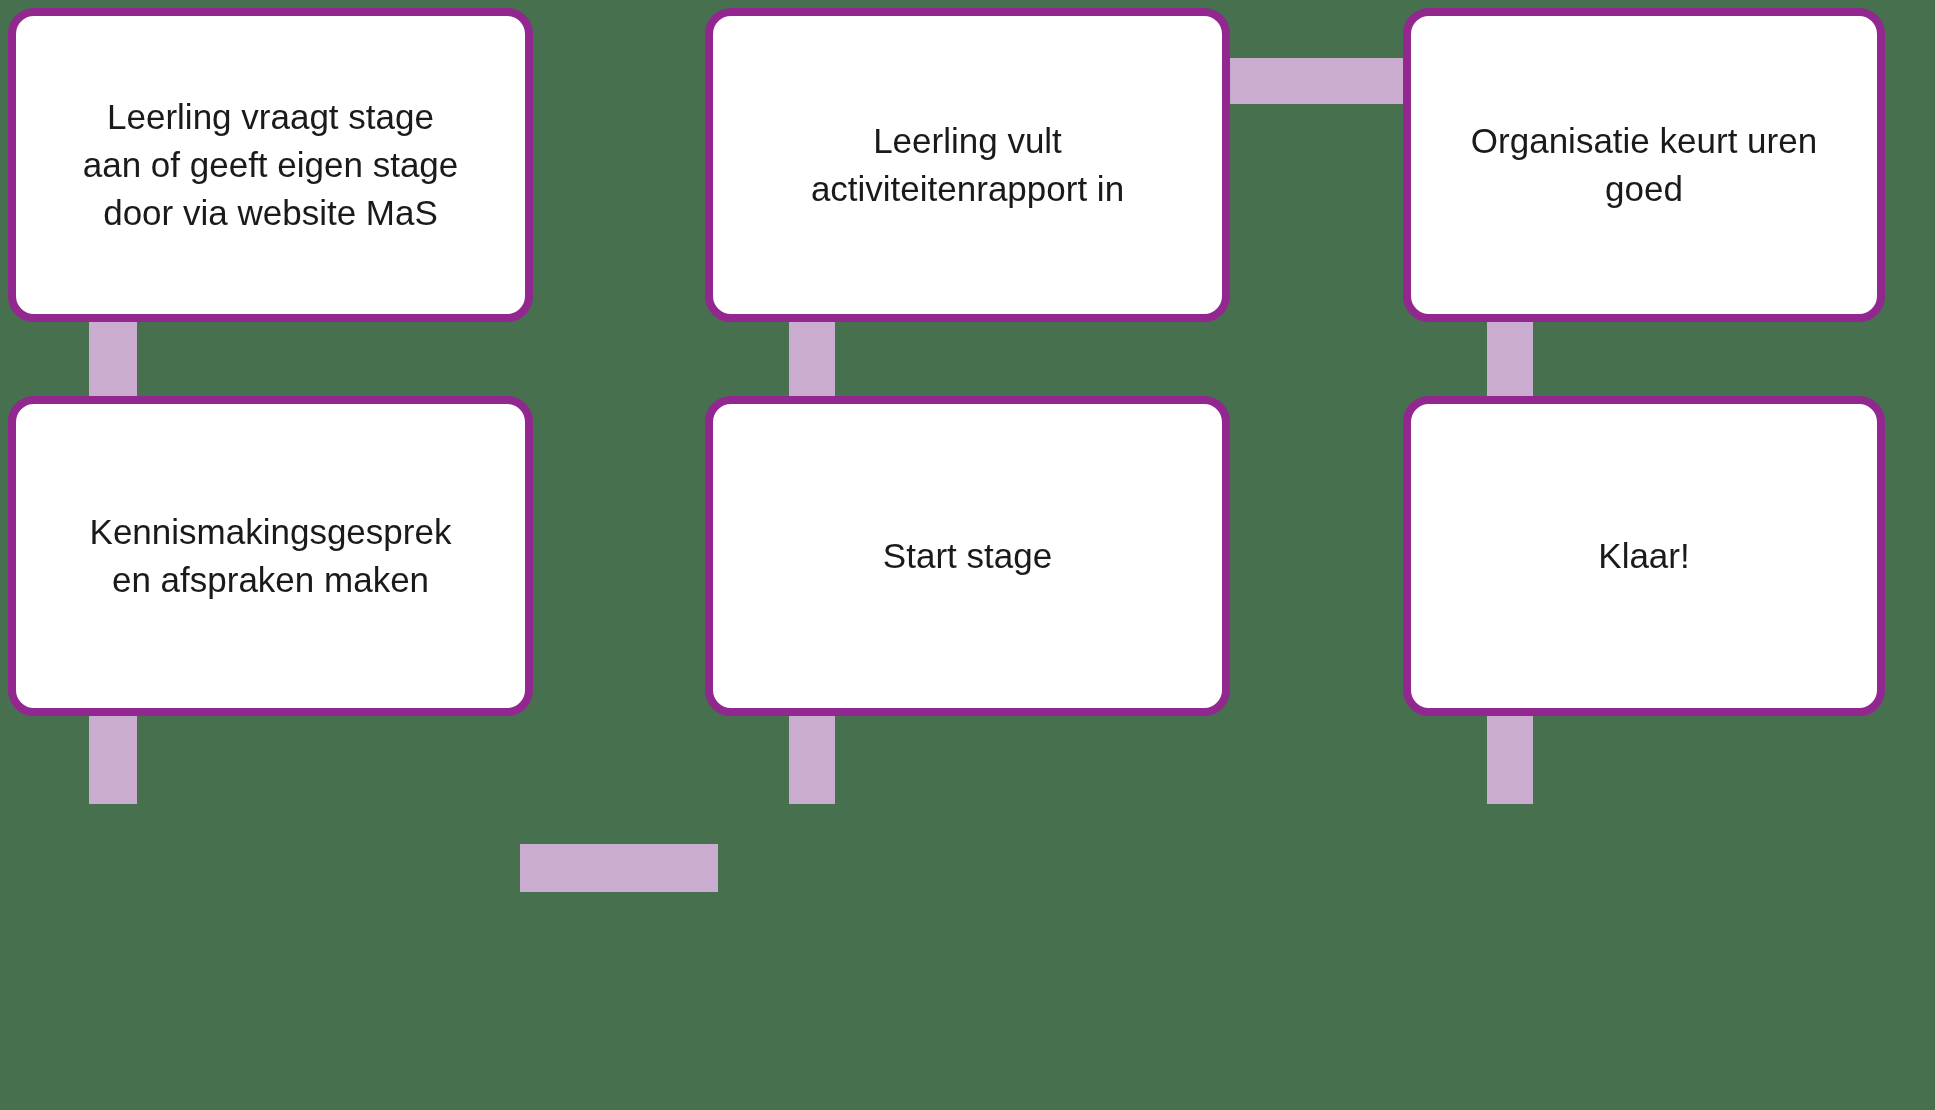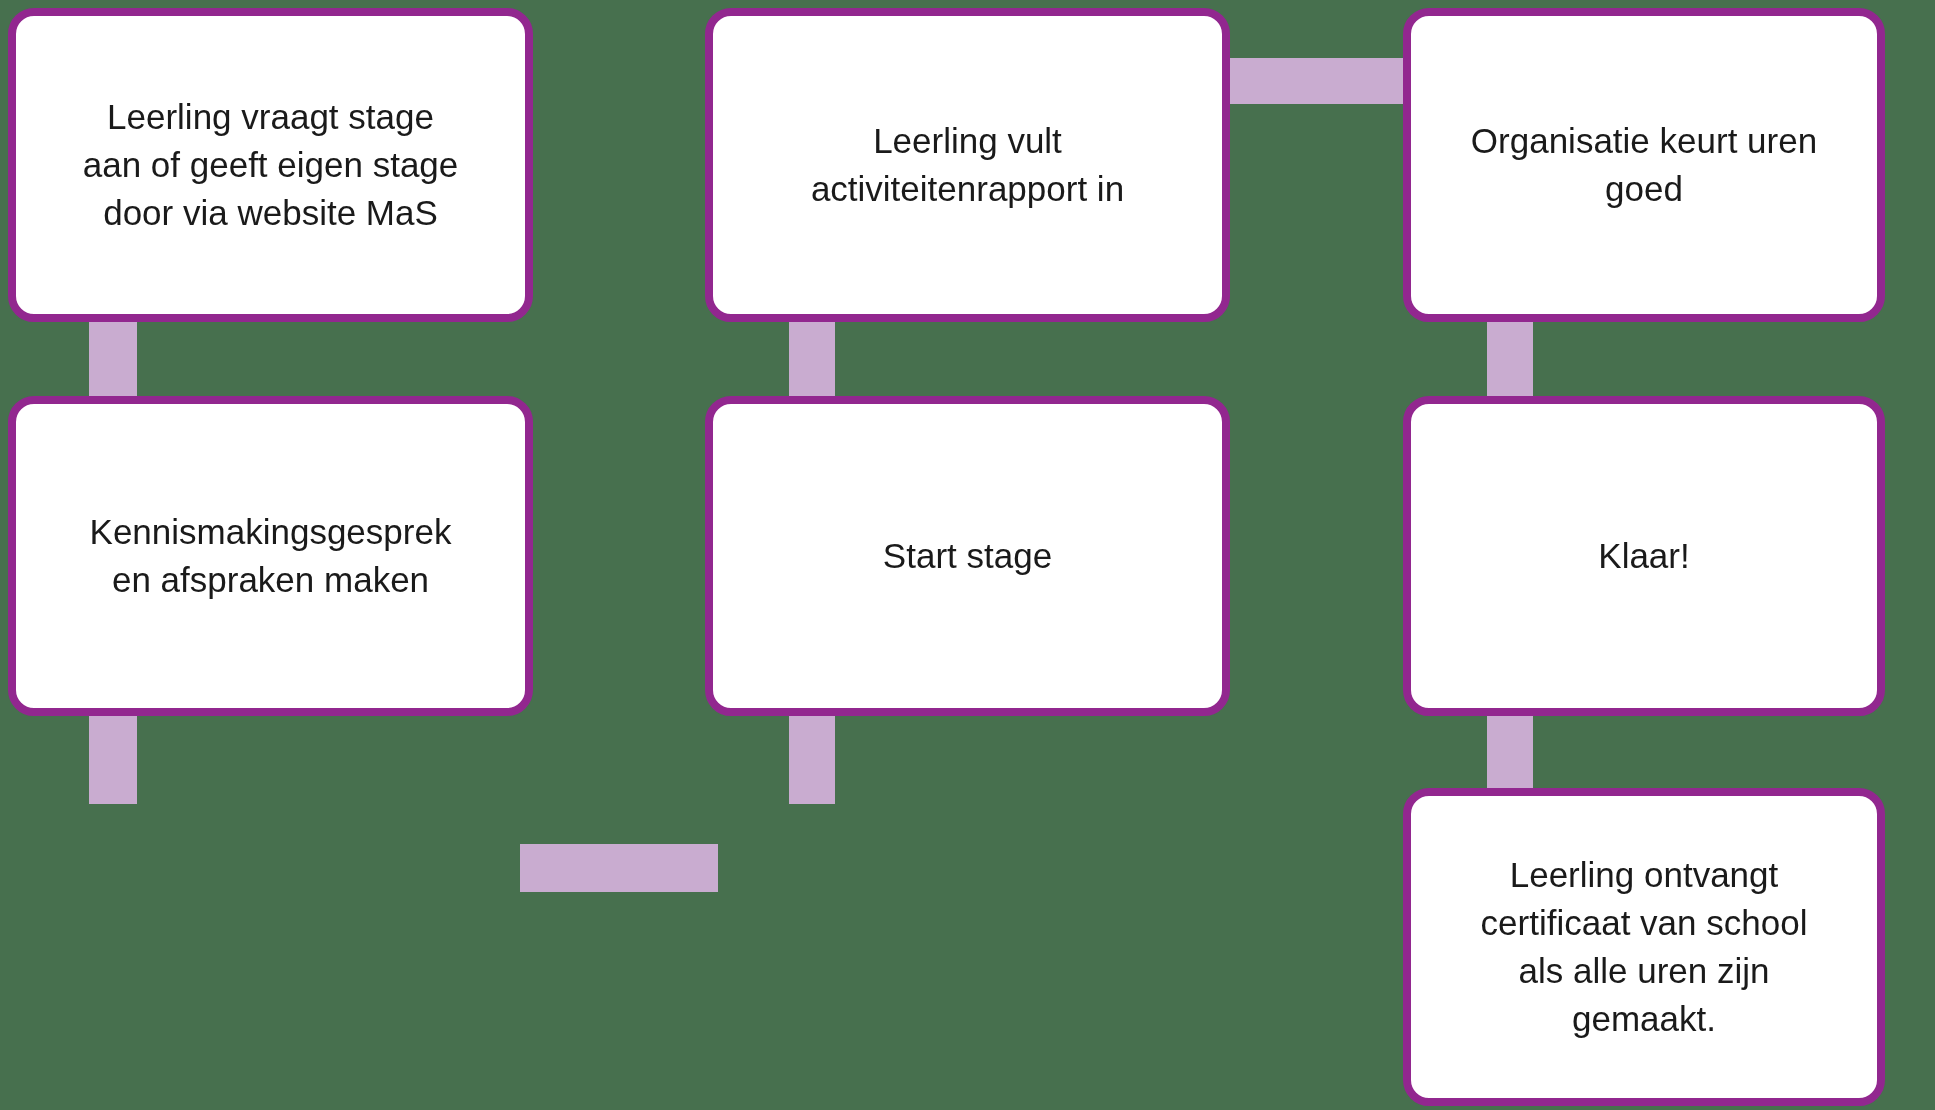--- a/index.html
+++ b/index.html
@@ -96,20 +96,14 @@
     <span class="box-label">Start stage</span>
   </div>
   <div class="flow-box c1 r2">
     <span class="box-label">Kennismakingsgesprek
 en afspraken maken</span>
   </div>
   <div class="flow-box c3 r2">
     <span class="box-label">Klaar!</span>
   </div>
 
-  <div class="flow-box c3 r3">
-    <span class="box-label">Leerling ontvangt
-certificaat van school
-als alle uren zijn
-gemaakt.</span>
-  </div>
 
 </div>
 
 </body></html>

